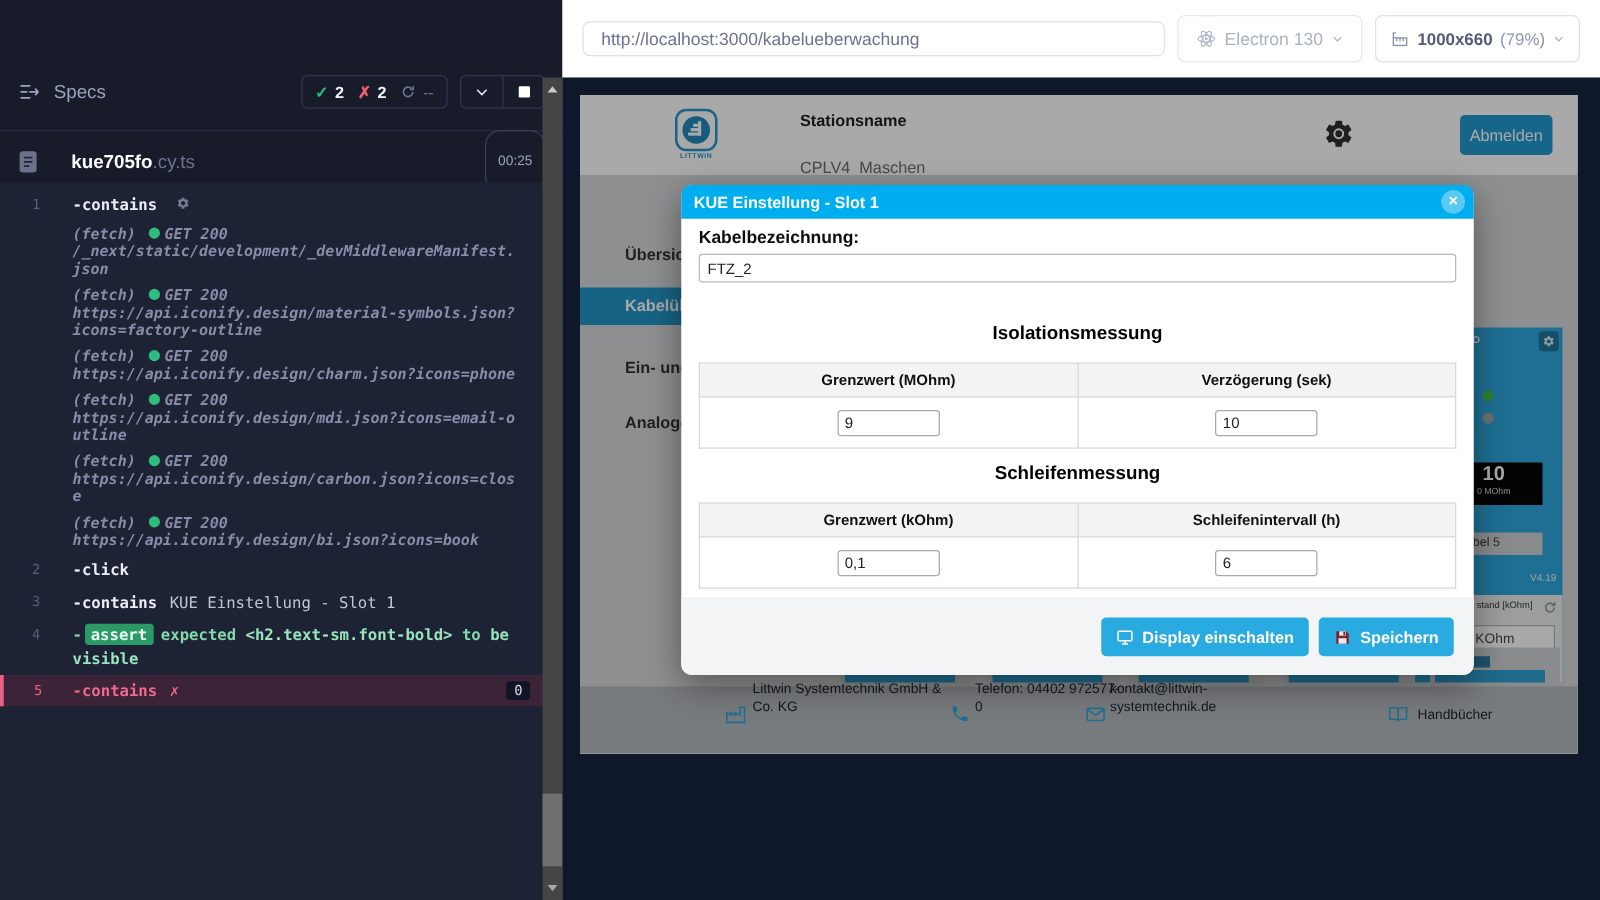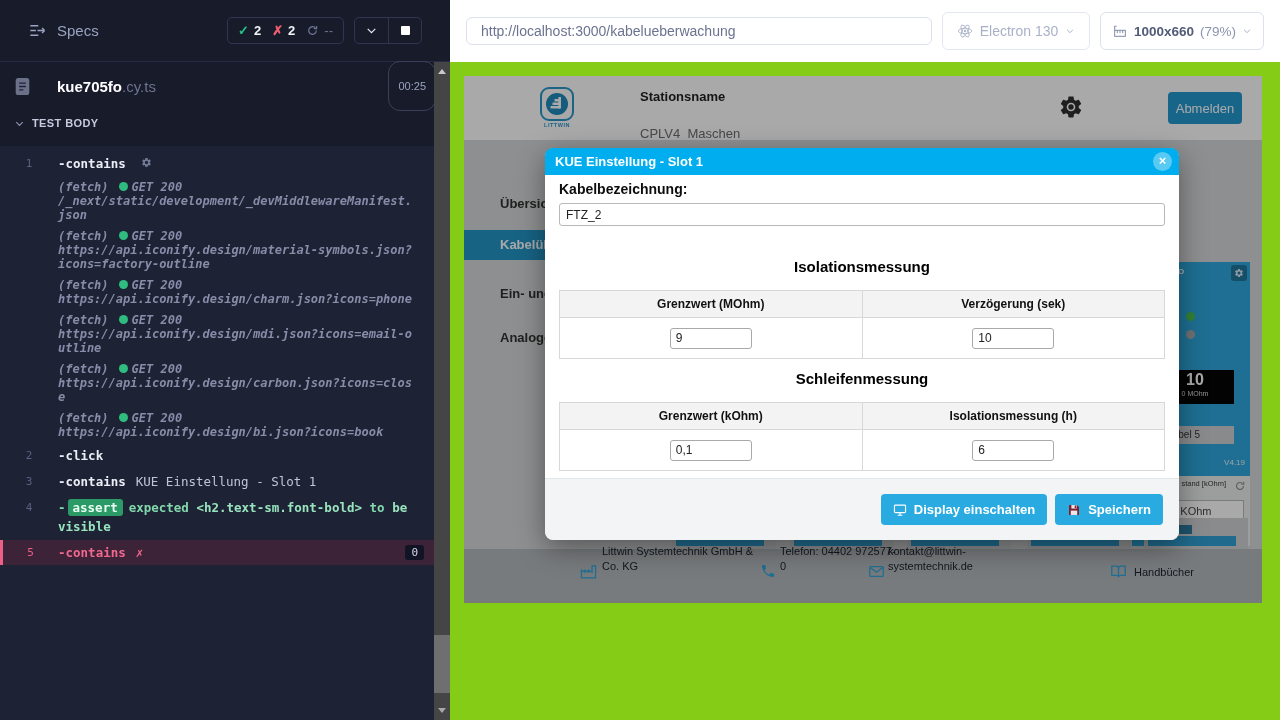--- a/index.html
+++ b/index.html
@@ -1,21 +1,21 @@
 <!DOCTYPE html>
 <html><head>
 <meta charset="utf-8">
 <style>
   * { margin:0; padding:0; box-sizing:border-box; }
   html,body { width:1280px; height:720px; overflow:hidden; }
   body { font-family:"Liberation Sans",sans-serif; background:#e3e6ee; position:relative; }
 
   
   #reporter { position:absolute; left:0; top:0; width:450px; height:720px; background:#181b2a; color:#e8eaf3; }
-  .rep-header { height:62px; display:flex; align-items:center; padding:0 28px; gap:10px; border-bottom:1px solid #262b44; }
+  .rep-header { height:62px; display:flex; align-items:center; padding:0 14px; gap:10px; border-bottom:1px solid #262b44;margin-top:43px; }
   .specs-label { font-size:15px; color:#9aa3c0; }
   .stats-box { margin-left:auto; display:flex; align-items:center; border:1px solid #303552; border-radius:5px; height:27px; padding:0 10px; gap:11px; font-size:13px; }
   .stat { display:flex; gap:5px; align-items:center; font-weight:bold; color:#f3f4fa; }
   .stat .check { color:#23c186; font-weight:bold; }
   .stat .cross { color:#f05e6f; font-weight:bold; }
   .stat.pending { color:#6d7391; font-weight:normal; }
   .controls-box { display:flex; align-items:center; border:1px solid #303552; border-radius:5px; height:27px; }
   .ctrl { width:33px; height:25px; display:flex; align-items:center; justify-content:center; cursor:pointer; color:#e8eaf3; }
   .ctrl + .ctrl { border-left:1px solid #303552; }
   .stop-square { width:9px; height:9px; background:#ffffff; border-radius:1px; }
@@ -50,21 +50,21 @@
   
   #topbar { position:absolute; left:450px; top:0; width:830px; height:62px; background:#fff; display:flex; align-items:center; gap:10px; padding:0 16px; }
   .url-input { flex:1; height:28px; border:1px solid #dde1ee; border-radius:6px; font-size:14px; color:#6b7390; padding:0 14px; background:#fff; font-family:"Liberation Sans",sans-serif; }
   .browser-box { width:148px; height:38px; border:1px solid #e3e7f2; border-radius:6px; display:flex; align-items:center; justify-content:center; gap:7px; color:#a9b1c7; font-size:14px; cursor:pointer; }
   .viewport-box { width:164px; height:38px; border:1px solid #dde1ee; border-radius:6px; display:flex; align-items:center; justify-content:center; gap:6px; font-size:13.5px; color:#525b78; cursor:pointer; }
   .viewport-box .vp-size { font-weight:bold; color:#525b78; }
   .viewport-box .vp-zoom { color:#8d95ae; }
   .chev { color:#a9b1c7; }
 
   
-  #preview { position:absolute; left:450px; top:62px; width:830px; height:658px; background:#84cc16; }
+  #preview { position:absolute; left:450px; top:62px; width:830px; height:658px; background:#0f172a; }
   #app { position:absolute; left:14px; top:14px; width:798px; height:527px; background:#ffffff; overflow:hidden; }
 
   .app-header { position:absolute; left:0; top:0; width:798px; height:64px; background:#ffffff; }
   .logo-wrap { position:absolute; left:74px; top:11px; width:38px; text-align:center; }
   .logo-tile { width:34px; height:34px; margin:0 auto; background:#fdfdfd; border:2px solid #2795c9; border-radius:9px; display:flex; align-items:center; justify-content:center; }
   .logo-text { font-size:5.5px; color:#2795c9; font-weight:bold; letter-spacing:.5px; margin-top:1px; }
   .station { position:absolute; left:176px; top:13px; }
   .station-label { font-size:13px; font-weight:bold; color:#1b1b1b; }
   .station-value { font-size:13px; color:#6a6a6a; margin-top:22px; }
   .gear-btn { position:absolute; left:594px; top:18px; width:28px; height:28px; cursor:pointer; }
@@ -404,21 +404,21 @@
           <td><input value="10" style=""></td>
         </tr>
       </tbody>
         </table>
 
       <div class="m-h m-h2">Schleifenmessung</div>
       <table class="m-table m-t2">
         <tbody>
             <tr>
           <th>Grenzwert (kOhm)</th>
-          <th>Isolationsmessung (h)</th>
+          <th>Schleifenintervall (h)</th>
         </tr>
         <tr>
           <td><input value="0,1" style=""></td>
           <td><input value="6" style=""></td>
         </tr>
       </tbody>
         </table>
 
       <div class="m-footer">
         <button class="m-btn">

